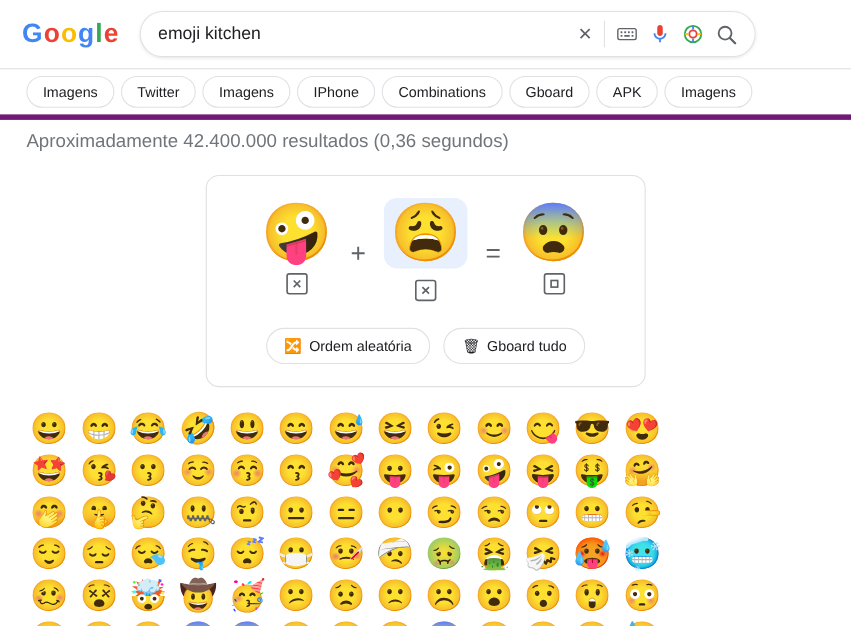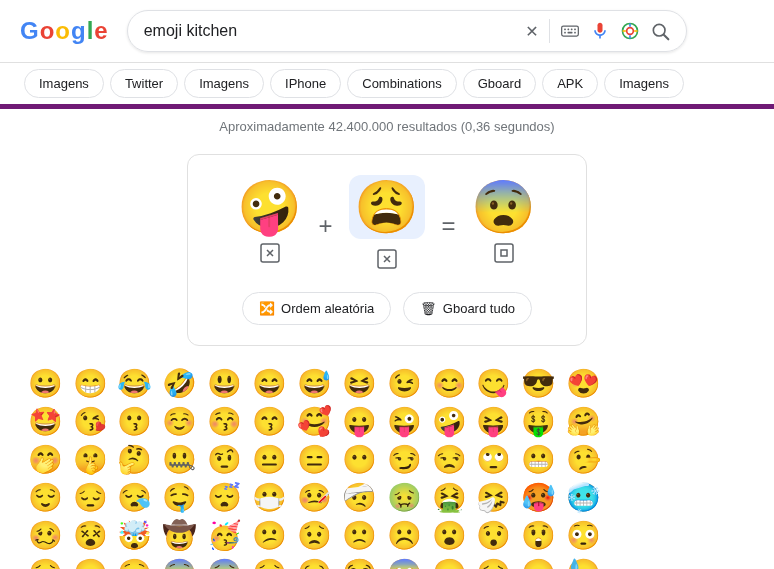--- a/index.html
+++ b/index.html
@@ -13,21 +13,21 @@
     .search-input { border: none; outline: none; font-size: 16px; flex: 1; color: #202124; }
     .search-icons { display: flex; align-items: center; gap: 10px; }
     .icon-btn { background: none; border: none; cursor: pointer; display: flex; align-items: center; color: #5f6368; font-size: 18px; }
     .divider-v { width: 1px; height: 24px; background: #dfe1e5; }
 
     
     .tabs { display: flex; align-items: flex-end; padding: 6px 24px; gap: 6px; border-bottom: 5px solid #701a75; overflow-x: auto; }
     .tab-pill { border: 1px solid #dfe1e5; border-radius: 20px; padding: 6px 14px; font-size: 13px; color: #202124; cursor: pointer; white-space: nowrap; background: #fff; }
 
     
-    .results-info { padding: 10px 24px; font-size: 13px; color: #70757a; text-align: center; }
+    .results-info { padding: 10px 24px; font-size: 17px; color: #70757a; }
 
     
     .main-content { padding: 10px 24px; }
 
     
     .emoji-kitchen-card { border: 1px solid #e0e0e0; border-radius: 12px; padding: 20px; max-width: 400px; margin: 0 auto 20px auto; background: #fff; }
     .emoji-combiner { display: flex; align-items: center; justify-content: center; gap: 16px; margin-bottom: 16px; }
     .emoji-slot { display: flex; flex-direction: column; align-items: center; gap: 8px; }
     .emoji-large { font-size: 52px; line-height: 1; }
     .emoji-highlighted { background: #e8f0fe; border-radius: 12px; padding: 6px; }

